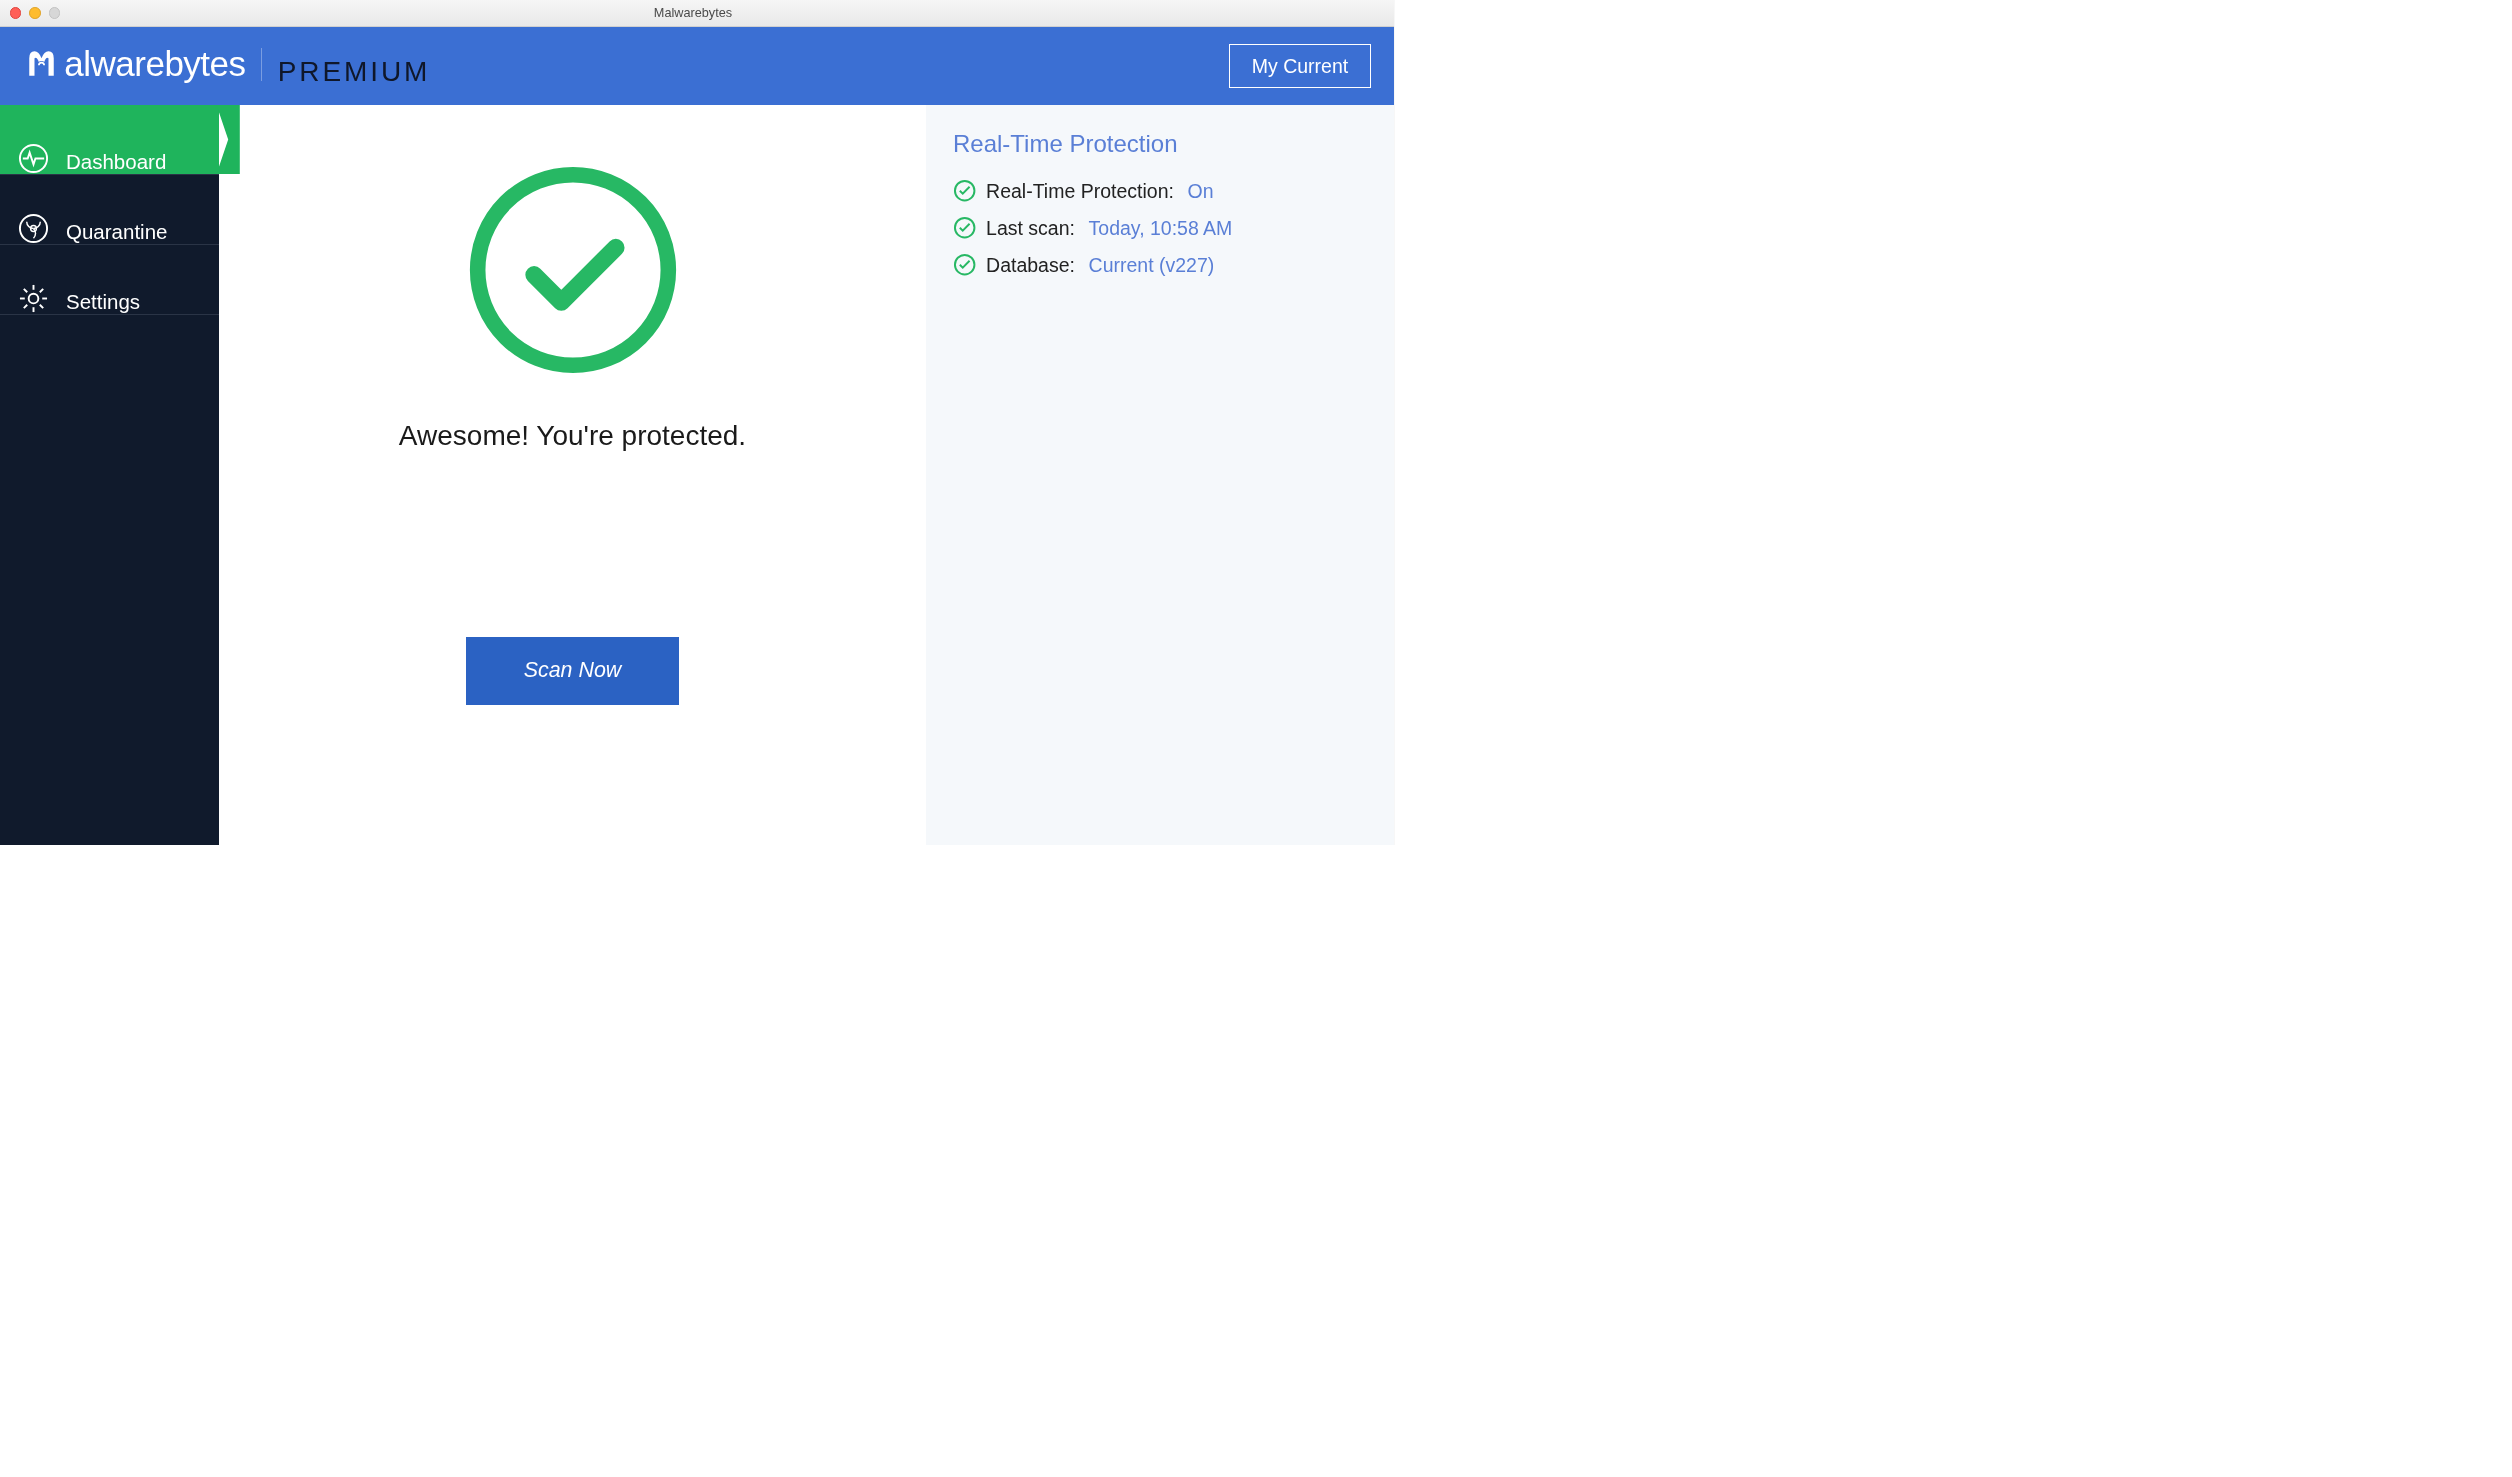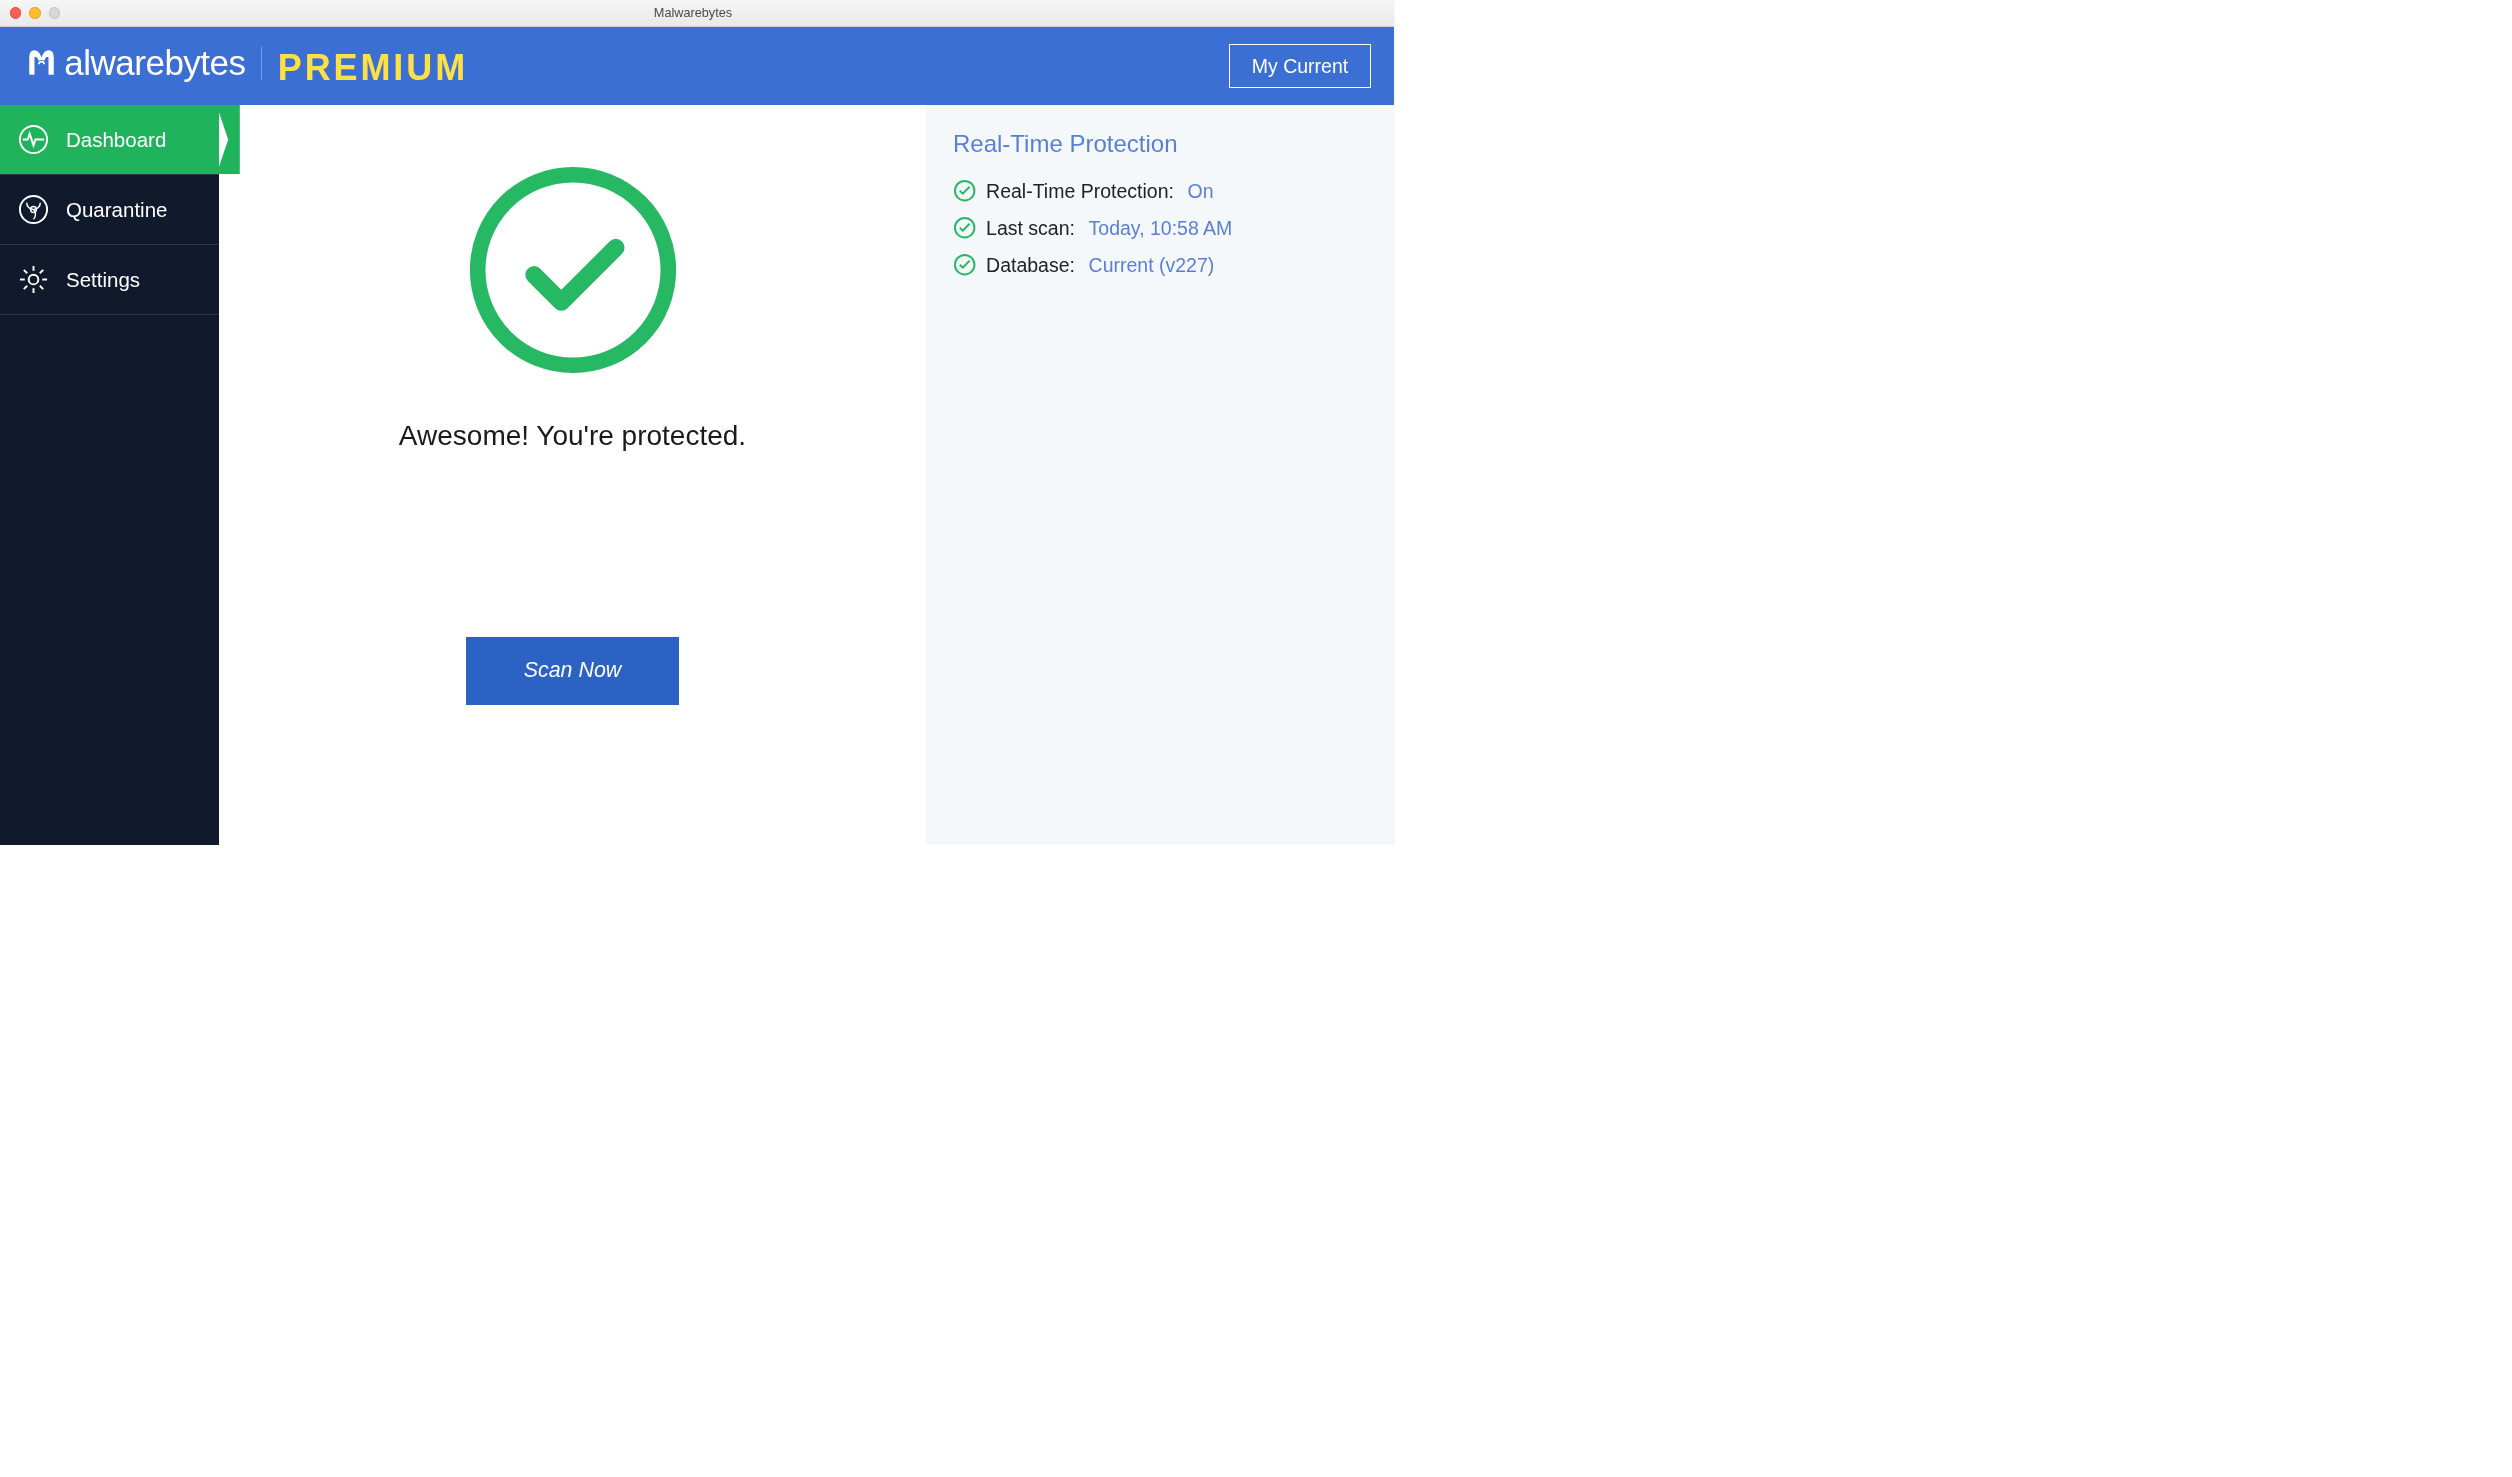--- a/index.html
+++ b/index.html
@@ -60,21 +60,21 @@
     .brand-m {
       width: 37px; height: 35px;
     }
     .brand-text {
       font-size: 35px; font-weight: 400; letter-spacing: -0.5px;
     }
     .brand-sep {
       width: 1px; height: 33px; background: #7a9de1;
     }
     .brand-tier {
-      font-size: 36px; font-weight: 700; color: #fde047; letter-spacing: 2.9px;
+      font-size: 28px; font-weight: 400; color: #0f172a; letter-spacing: 2.9px;
     }
     .my-account {
       border: 1.5px solid #fff;
       padding: 9.7px 21.4px;
       font-size: 19.5px;
       color: #fff;
       cursor: pointer;
     }
     .body {
       flex: 1;
@@ -83,21 +83,21 @@
     }
     .sidebar {
       width: 219px;
       background: #101a2c;
       display: flex;
       flex-direction: column;
     }
     .sb-item {
       height: 70px;
       display: flex;
-      align-items: center;
+      align-items: flex-end;
       gap: 17.5px;
       padding-left: 17.5px;
       color: #fff;
       font-size: 20.5px;
       border-bottom: 1px solid #2a3446;
       cursor: pointer;
       position: relative;
     }
     .sb-item.active {
       background: #1fb45c;

